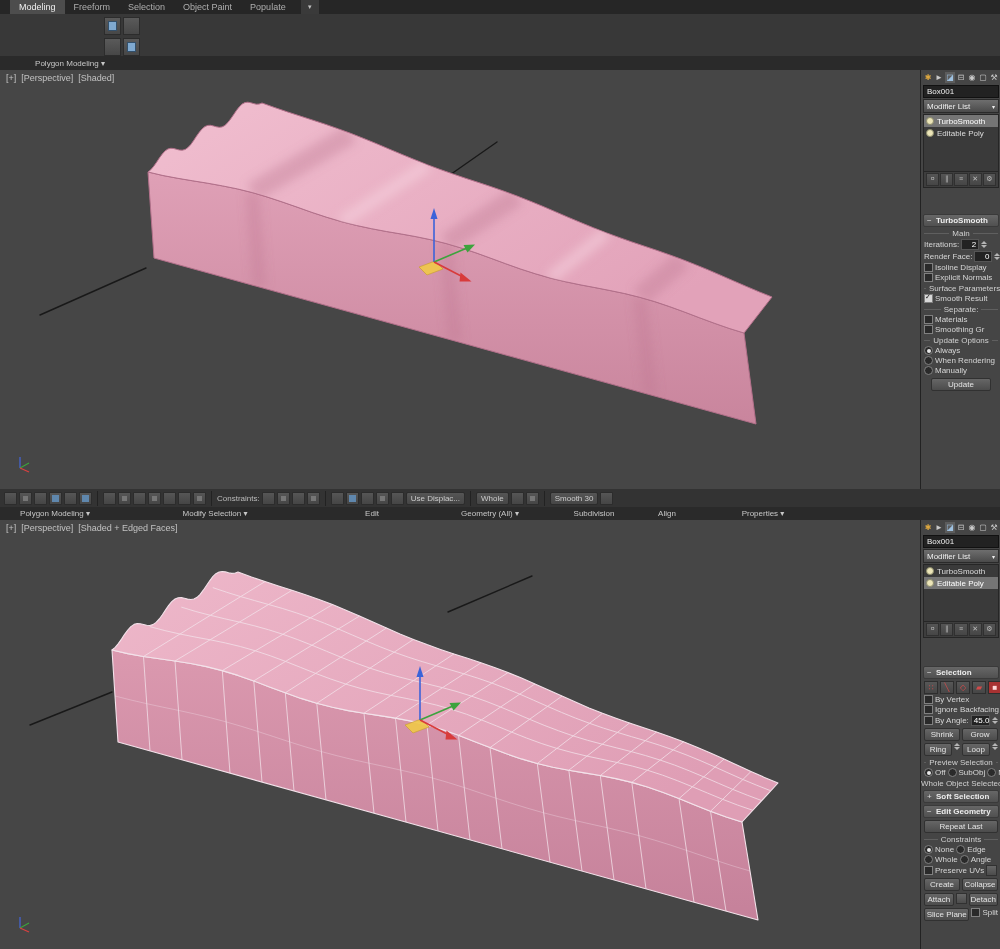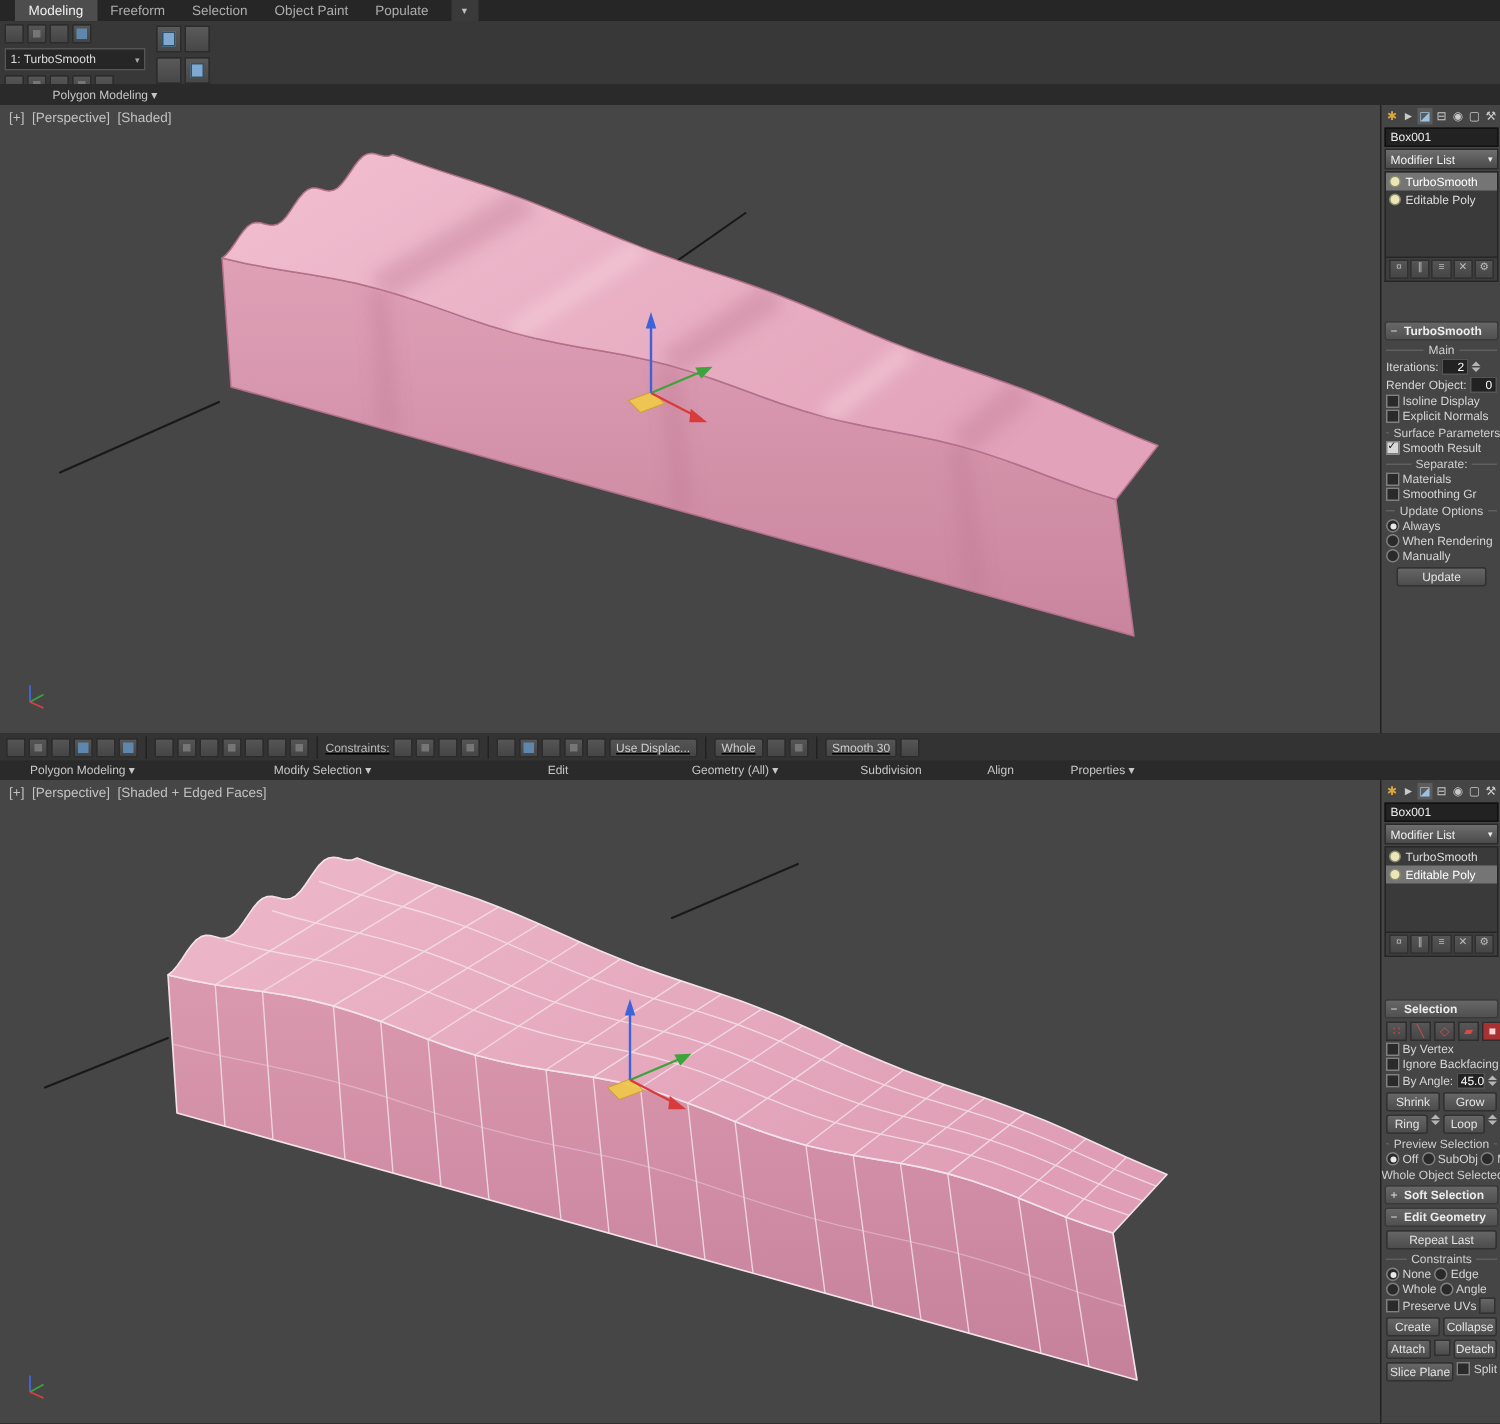--- a/index.html
+++ b/index.html
@@ -23,21 +23,21 @@
 .combo{margin:1px 3px;height:13px;background:#262626;border:1px solid #555;color:#ddd;font-size:8px;display:flex;align-items:center;justify-content:space-between;padding:0 3px;white-space:nowrap;}
 .combo .car{font-size:6px;color:#aaa;}
 .bigicons{position:absolute;top:1px;left:102px;width:40px;height:40px;display:flex;flex-wrap:wrap;gap:2px;padding:2px;}
 .bicon{width:15px;height:16px;background:linear-gradient(#5a5a5a,#474747);border:1px solid #2c2c2c;position:relative;}
 .bicon.blue::after{content:"";position:absolute;inset:3px;background:#7fa9d0;border:1px solid #33506b;}
 #ribbonA .capstrip{position:absolute;top:56px;left:0;width:1000px;height:14px;background:#2a2a2a;}
 .capA{position:absolute;left:0;width:140px;text-align:center;font-size:8px;color:#c7c7c7;padding-top:3px;white-space:nowrap;}
 
 
 #ribbonB{position:absolute;top:-8px;left:0;width:1000px;height:31px;background:#2f2f2f;z-index:5;}
-#ribbonB .brow1{height:18px;display:flex;align-items:center;gap:2px;padding:0 4px;background:#333;text-decoration:underline;}
+#ribbonB .brow1{height:18px;display:flex;align-items:center;gap:2px;padding:0 4px;background:#333;}
 .vsep{width:1px;height:15px;background:#222;margin:0 3px;flex:none;}
 .minibtn{font-size:8px;color:#ccc;background:linear-gradient(#555,#464646);border:1px solid #2c2c2c;padding:1px 4px;border-radius:2px;white-space:nowrap;flex:none;}
 .minilabel{font-size:8px;color:#bbb;white-space:nowrap;flex:none;}
 #ribbonB .brow2{position:relative;height:13px;background:#2a2a2a;font-size:8px;color:#c7c7c7;}
 .bcap{position:absolute;top:2px;transform:translateX(-50%);white-space:nowrap;}
 
 
 .viewport{position:absolute;left:0;width:920px;background:#464646;overflow:hidden;}
 #viewportA{top:70px;height:419px;}
 #viewportB{top:23px;height:429px;}
@@ -98,39 +98,20 @@
     <header id="ribbonA">
       <div class="tabrow">
         <span class="tab active">Modeling</span>
         <span class="tab">Freeform</span>
         <span class="tab">Selection</span>
         <span class="tab">Object Paint</span>
         <span class="tab">Populate</span>
         <span class="tabcaret">▾</span>
       </div>
       <div class="zone">
-        <div class="toolblock">
-          <div class="irow">
-            <span class="ticon"></span>
-            <span class="ticon g"></span>
-            <span class="ticon"></span>
-            <span class="ticon b"></span>
-          </div>
-          <div class="combo">
-            <span>1: TurboSmooth</span>
-            <span class="car">▾</span>
-          </div>
-          <div class="irow">
-            <span class="ticon"></span>
-            <span class="ticon g"></span>
-            <span class="ticon"></span>
-            <span class="ticon g"></span>
-            <span class="ticon"></span>
-          </div>
-        </div>
         <div class="bigicons">
           <span class="bicon blue"></span>
           <span class="bicon"></span>
           <span class="bicon"></span>
           <span class="bicon blue"></span>
         </div>
       </div>
       <div class="capstrip">
         <span class="capA">Polygon Modeling ▾</span>
       </div>
@@ -241,21 +222,21 @@
         </div>
       <div class="row">
         <label>Iterations:</label>
         <span class="valbox">2</span>
         <span class="spin">
             <i class="up"></i>
             <i class="dn"></i>
           </span>
       </div>
       <div class="row">
-        <label>Render Object:</label>
+        <label>Render Face:</label>
         <span class="valbox">0</span>
         <span class="spin">
             <i class="up"></i>
             <i class="dn"></i>
           </span>
       </div>
       <div class="row">
         <span class="cbox"></span>
           <label>Isoline Display</label>
       </div>
@@ -341,21 +322,21 @@
         <span class="minibtn">Smooth 30</span>
         <span class="ticon"></span>
       </div>
       <div class="brow2">
         <span class="bcap" style="left:55px">Polygon Modeling ▾</span>
         <span class="bcap" style="left:215px">Modify Selection ▾</span>
         <span class="bcap" style="left:372px">Edit</span>
         <span class="bcap" style="left:490px">Geometry (All) ▾</span>
         <span class="bcap" style="left:594px">Subdivision</span>
         <span class="bcap" style="left:667px">Align</span>
-        <span class="bcap" style="left:735px">Properties ▾</span>
+        <span class="bcap" style="left:763px">Properties ▾</span>
       </div>
     </header>
 
     <div class="viewport" id="viewportB">
       <div class="vplabel">
         <span>[+]</span>
         <span>[Perspective]</span>
         <span>[Shaded + Edged Faces]</span>
       </div>
       <svg id="svgB" width="920" height="429">

